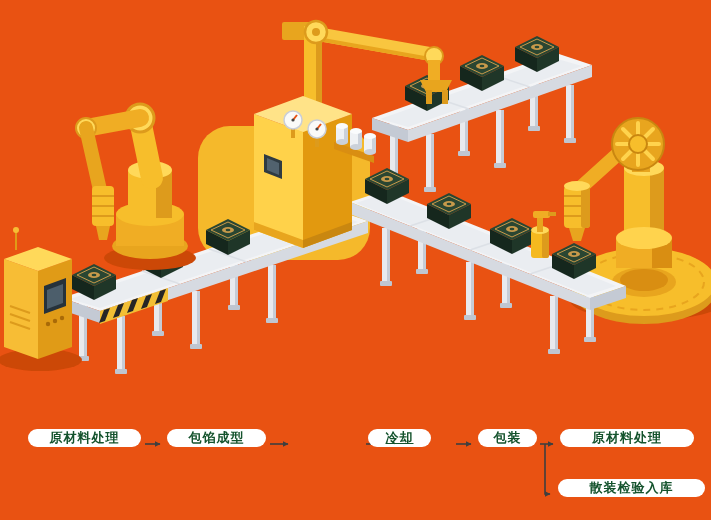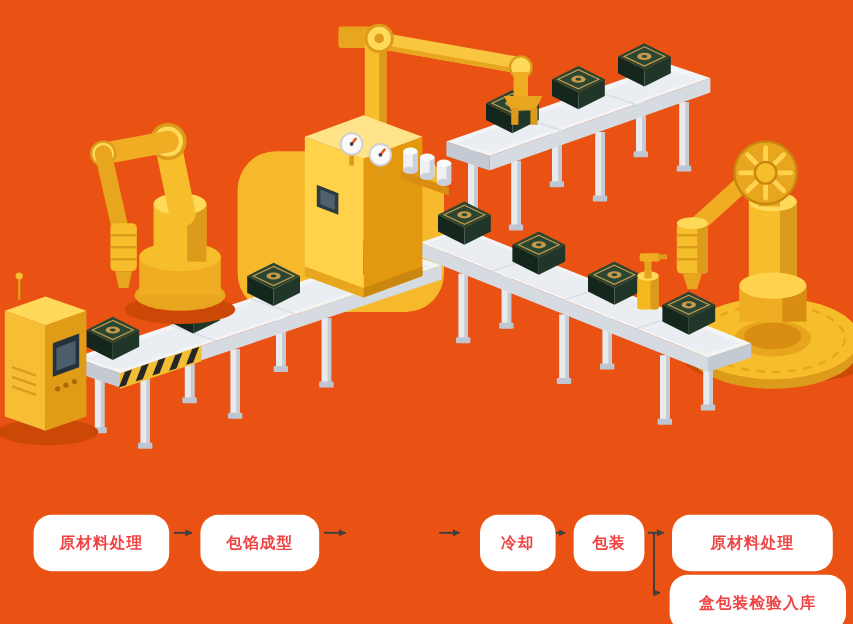--- a/index.html
+++ b/index.html
@@ -7,22 +7,22 @@
   body {
     background:#E95212;
     font-family:"DejaVu Sans","Liberation Sans",sans-serif;
     overflow:hidden;
   }
   .stage { position:relative; width:711px; height:520px; background:#E95212; }
   .illustration { position:absolute; top:0; left:0; }
   .flowchart { position:absolute; left:0; top:410px; width:711px; height:110px; }
   .connectors { position:absolute; left:0; top:0; }
   .node {
-    position:absolute; height:47px; background:#FFFFFF; border-radius:15px;
-    color:#ef4444; font-size:13px; font-weight:600; letter-spacing:1px;
+    position:absolute; height:18px; background:#FFFFFF; border-radius:15px;
+    color:#14532d; font-size:13px; font-weight:600; letter-spacing:1px;
     display:flex; align-items:center; justify-content:center; white-space:nowrap;
   }
 </style>
 </head>
 <body>
 
 <div class="stage">
 
   <svg class="illustration" width="711" height="420" viewBox="0 0 711 420">
     <defs>
@@ -266,19 +266,19 @@
       <line x1="145" y1="34" x2="160" y2="34" stroke="#3F3F3F" stroke-width="1.6" marker-end="url(#ah)"></line>
       <line x1="270" y1="34" x2="288" y2="34" stroke="#3F3F3F" stroke-width="1.6" marker-end="url(#ah)"></line>
       <line x1="366" y1="34" x2="383" y2="34" stroke="#3F3F3F" stroke-width="1.6" marker-end="url(#ah)"></line>
       <line x1="456" y1="34" x2="471" y2="34" stroke="#3F3F3F" stroke-width="1.6" marker-end="url(#ah)"></line>
       <line x1="540" y1="34" x2="553" y2="34" stroke="#3F3F3F" stroke-width="1.6" marker-end="url(#ah)"></line>
       <path d="M545,34 L545,84 L550,84" fill="none" stroke="#3F3F3F" stroke-width="1.6" marker-end="url(#ah)"></path>
     </svg>
 
     <div class="node" style="left:28px; top:19px; width:113px;">原材料处理</div>
     <div class="node" style="left:167px; top:19px; width:99px;">包馅成型</div>
-    <div class="node" style="left:400px; top:19px; width:63px;">冷却</div>
+    <div class="node" style="left:368px; top:19px; width:63px;text-decoration:underline;">冷却</div>
     <div class="node" style="left:478px; top:19px; width:59px;text-align:center;">包装</div>
     <div class="node" style="left:560px; top:19px; width:134px;">原材料处理</div>
-    <div class="node" style="left:558px; top:69px; width:147px;">盒包装检验入库</div>
+    <div class="node" style="left:558px; top:69px; width:147px;">散装检验入库</div>
   </div>
 
 </div>
 
 </body></html>

